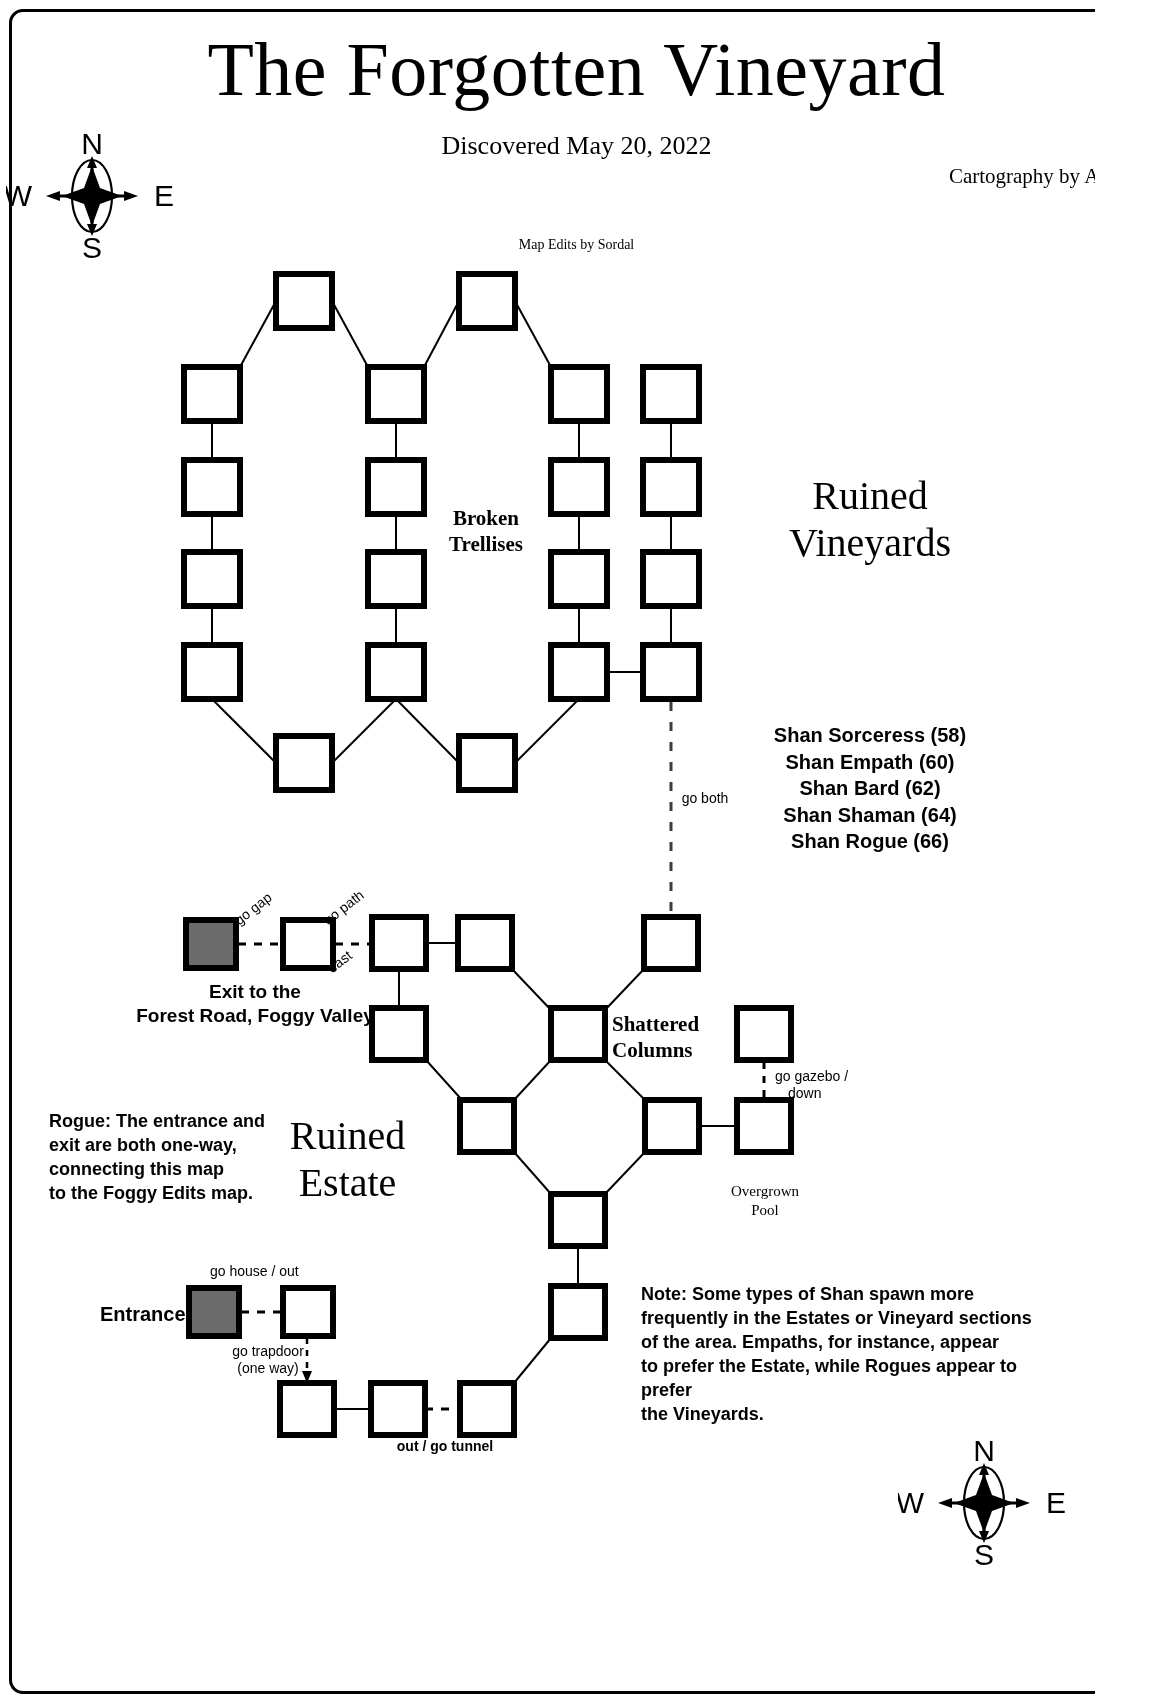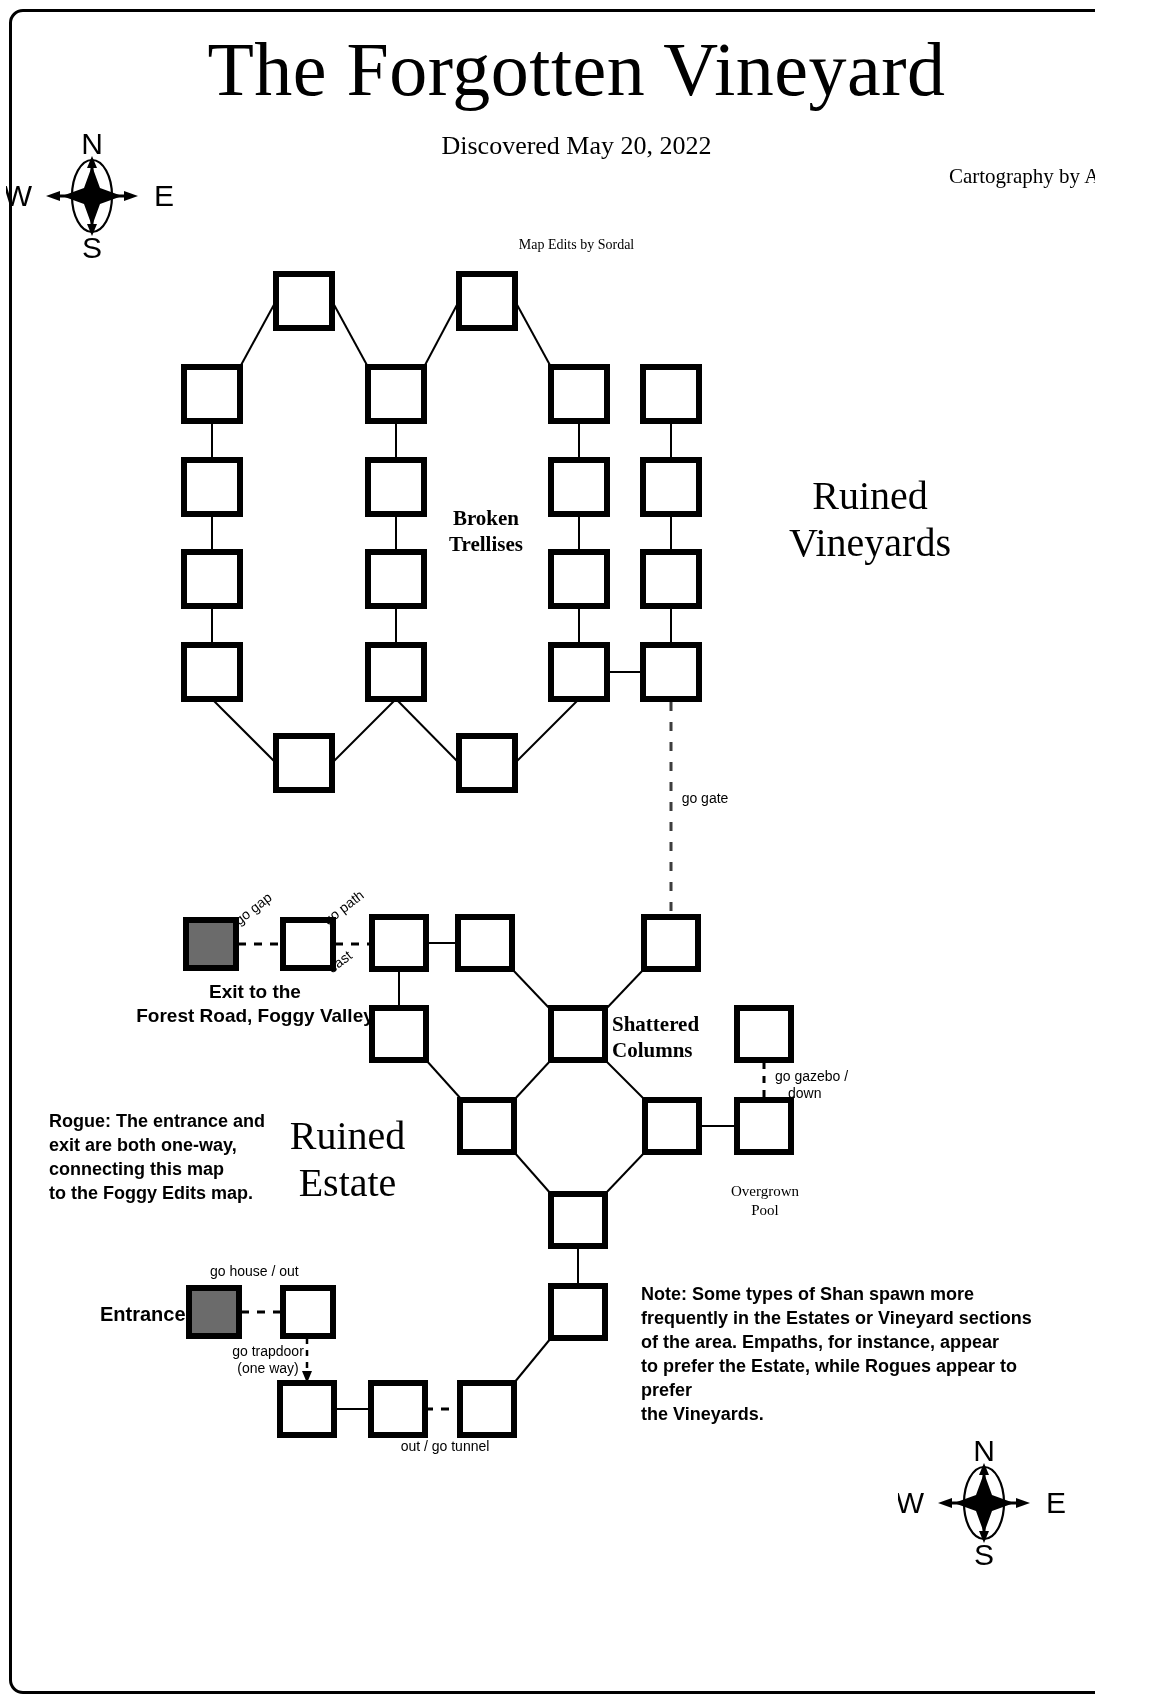--- a/index.html
+++ b/index.html
@@ -348,22 +348,29 @@
   <div class="lbl area-mid" style="left:425px; top:506px; width:122px;">
     <div>Broken</div>
     <div>Trellises</div>
   </div>
 
   <div class="lbl area-big" style="left:730px; top:472px; width:280px;">
     <div>Ruined</div>
     <div>Vineyards</div>
   </div>
 
-
-  <div class="lbl small-lbl" style="left:645px; top:790px; width:120px; text-align:center;">go gate</div>
+  <div class="lbl shan-list" style="left:710px; top:722px; width:320px;">
+    <div>Shan Sorceress (58)</div>
+    <div>Shan Empath (60)</div>
+    <div>Shan Bard (62)</div>
+    <div>Shan Shaman (64)</div>
+    <div>Shan Rogue (66)</div>
+  </div>
+
+  <div class="lbl small-lbl" style="left:645px; top:790px; width:120px; text-align:center;">go both</div>
 
   <div class="rot-lbl" style="position:absolute; left:241px; top:912px; transform:rotate(-38deg);">go gap</div>
 
   <div class="rot-lbl" style="position:absolute; left:330px; top:912px; transform:rotate(-38deg);">go path</div>
 
   <div class="rot-lbl" style="position:absolute; left:334px; top:960px; transform:rotate(-38deg);">east</div>
 
   <div class="lbl exit-label" style="left:95px; top:980px; width:320px;">
     <div>Exit to the</div>
     <div>Forest Road, Foggy Valley</div>
@@ -398,21 +405,21 @@
 
   <div class="lbl small-lbl" style="left:210px; top:1263px; width:180px; text-align:left;">go house  / out</div>
 
   <div class="lbl entrance-label" style="left:100px; top:1303px;">Entrance</div>
 
   <div class="lbl small-lbl" style="left:203px; top:1343px; width:130px; text-align:center;">
     <div>go trapdoor</div>
     <div>(one way)</div>
   </div>
 
-  <div class="lbl small-lbl" style="left:330px; top:1438px; width:230px; text-align:center;">out / go tunnel</div>
+  <div class="lbl small-lbl" style="left:330px; top:1438px; width:230px; text-align:center;font-weight:bold;">out / go tunnel</div>
 
   <div class="lbl note" style="left:641px; top:1283px; width:400px;">
     <div>Note: Some types of Shan spawn more</div>
     <div>frequently in the Estates or Vineyard sections</div>
     <div>of the area. Empaths, for instance, appear</div>
     <div>to prefer the Estate, while Rogues appear to prefer</div>
     <div>the Vineyards.</div>
   </div>
 
 </div>

